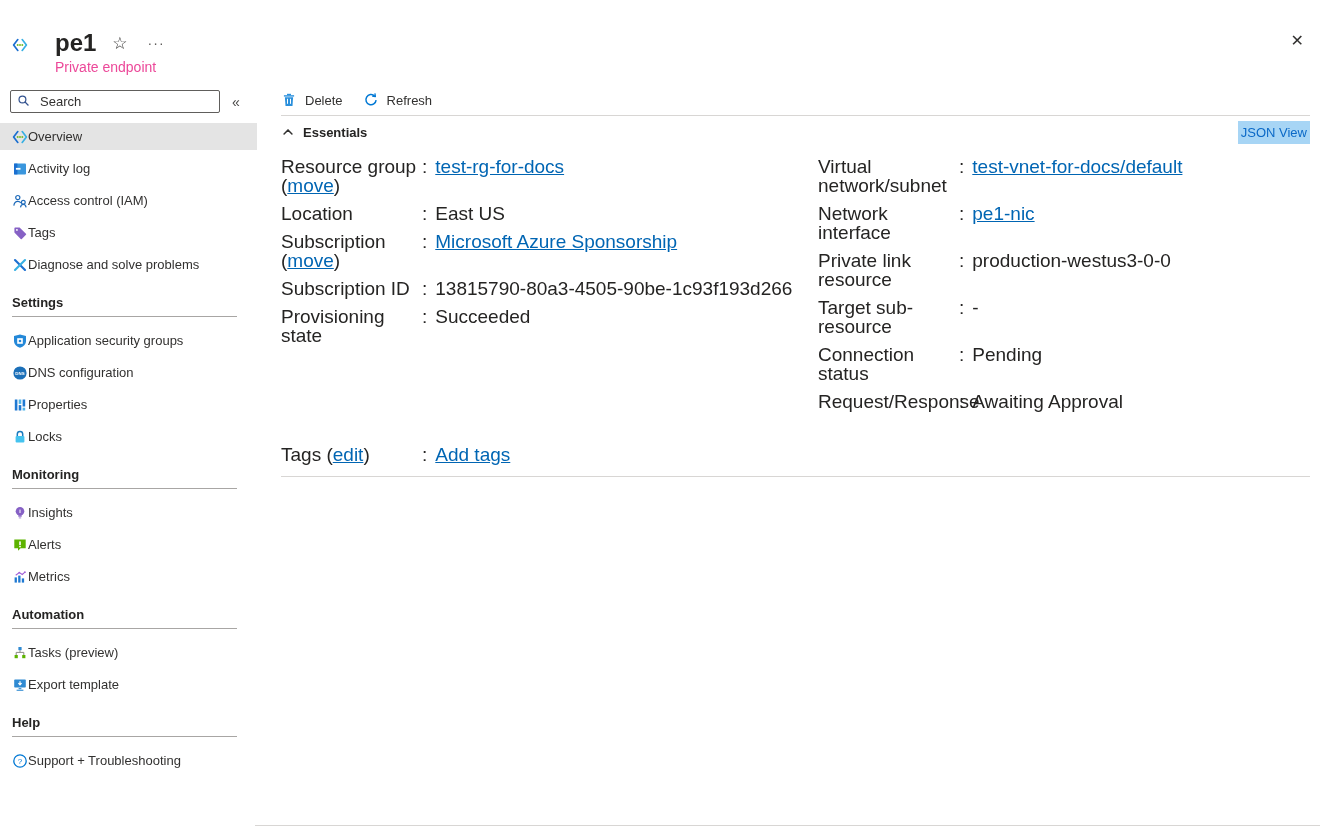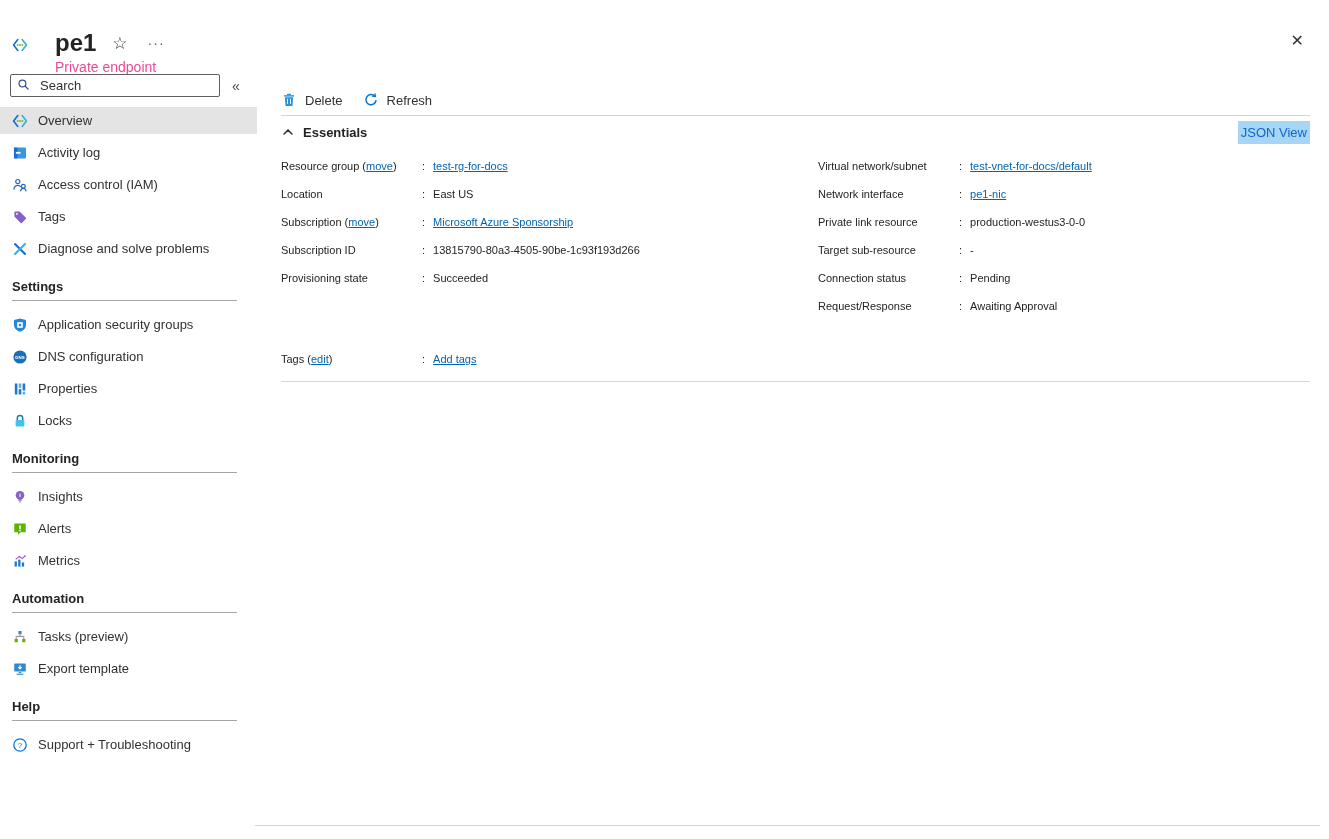--- a/index.html
+++ b/index.html
@@ -13,48 +13,48 @@
   .res-icon { margin-top:7px; }
   .res-icon svg { width:26px; height:26px; }
   .title-col { display:flex; flex-direction:column; }
   .title-row { display:flex; align-items:center; }
   .page-title { font-size:24px; font-weight:700; margin:0; color:#252423; line-height:1.1; }
   .star { margin-left:16px; font-size:17px; color:#323130; cursor:pointer; line-height:1; }
   .more-dots { margin-left:20px; font-size:14px; color:#605e5c; cursor:pointer; letter-spacing:1px; line-height:1; }
   .subtitle { font-size:14px; color:#ec4899; margin-top:3px; }
 
   
-  .sidebar { position:absolute; top:69px; left:0; width:257px; bottom:0; overflow:hidden; }
+  .sidebar { position:absolute; top:85px; left:0; width:257px; bottom:0; overflow:hidden; }
   .search-row { display:flex; align-items:center; padding:5px 6px 8px 10px; }
   .search-box { display:flex; align-items:center; width:210px; height:23px; border:1px solid #605e5c; border-radius:2px; padding:0 4px 0 6px; gap:5px; background:#fff; }
   .search-box .icon svg { width:13px; height:13px; }
   .search-box input { border:none; outline:none; flex:1; min-width:0; font:13px "Liberation Sans",sans-serif; color:#323130; background:transparent; }
   .search-box input::placeholder { color:#323130; opacity:1; }
   .collapse { margin-left:12px; font-size:14px; color:#494847; cursor:pointer; }
   .menu { margin-top:2px; }
-  .menu-item { display:flex; align-items:center; height:27px; margin-bottom:5px; padding-left:12px; gap:10px; font-size:13px; color:#323130; cursor:pointer; }
+  .menu-item { display:flex; align-items:center; height:27px; margin-bottom:5px; padding-left:12px; gap:0; font-size:13px; color:#323130; cursor:pointer; }
   .menu-item.selected { background:#e4e4e4; }
   .mi-label { white-space:nowrap; }
   .icon { display:inline-flex; width:16px; height:16px; flex-shrink:0; }
   .icon svg { width:16px; height:16px; }
   .group-header { font-size:13px; font-weight:700; color:#252423; padding:12px 0 6px 12px; }
   .group-divider { border-top:1px solid #a8a6a4; margin:0 20px 10px 12px; height:0; }
 
   
   .main { position:absolute; top:85px; left:257px; right:0; bottom:0; padding:0 19px 0 24px; }
   .toolbar { display:flex; align-items:center; gap:20px; height:31px; border-bottom:1px solid #d8d6d4; }
   .tool-btn { display:flex; align-items:center; gap:8px; font-size:13px; color:#323130; cursor:pointer; }
   .ess-header { display:flex; align-items:center; height:32px; }
   .chev { display:inline-flex; width:14px; height:14px; margin-right:8px; cursor:pointer; }
   .chev svg { width:14px; height:14px; }
   .ess-title { font-size:13px; font-weight:700; color:#252423; }
   .json-view { margin-left:auto; font-size:13px; color:#0b69c7; background:#a7d5f5; padding:4px 3px; cursor:pointer; }
   .ess-grid { display:grid; grid-template-columns:537px 1fr; margin-top:9px; }
   .ess-col { min-width:0; }
-  .ess-row { display:flex; align-items:baseline; margin-bottom:9px; font-size:11px; line-height:19px; }
+  .ess-row { display:flex; align-items:baseline; margin-bottom:9px; font-size:19px; line-height:19px; }
   .ess-label { width:141px; flex-shrink:0; color:#252423; }
   .ess-colon { flex-shrink:0; margin-right:8px; color:#252423; }
   .ess-value { color:#252423; }
   a.link { color:#0065b3; text-decoration:underline; cursor:pointer; }
   .tags-row-wrap { margin-top:25px; }
   .tags-divider { border-top:1px solid #d8d6d4; margin-top:12px; height:0; }
   .bottom-line { position:absolute; left:255px; right:9px; top:825px; border-top:1px solid #d8d6d4; height:0; }
 </style>
 </head>
 <body>

